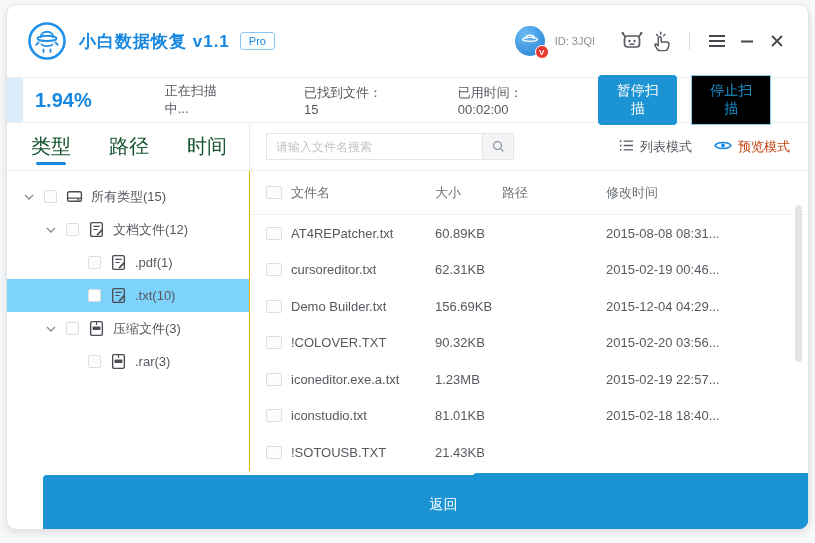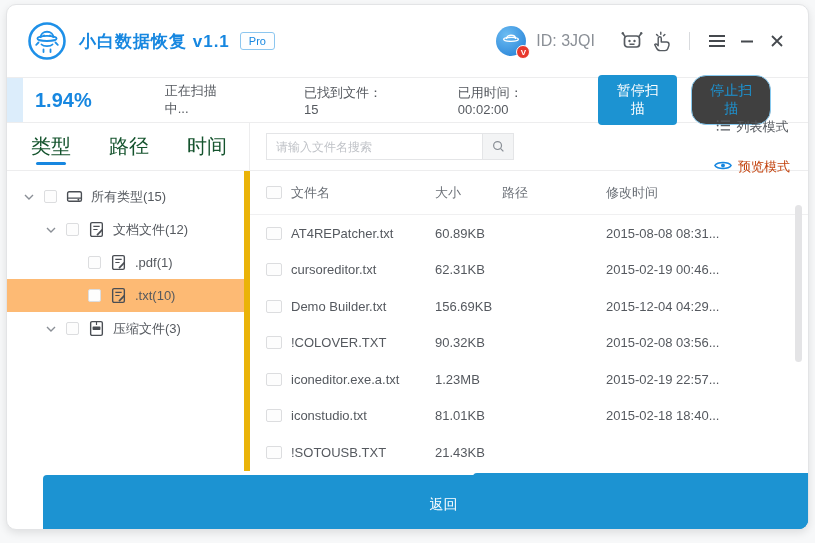--- a/index.html
+++ b/index.html
@@ -23,62 +23,62 @@
   .app-title { font-size:17px; font-weight:bold; color:#1787e0; margin-left:12px; letter-spacing:1px; }
   .pro-badge { margin-left:10px; font-size:11px; color:#1787e0; border:1px solid #8cc6ef;
     border-radius:3px; padding:2px 8px; background:#fdfeff; }
   .tb-right { margin-left:auto; display:flex; align-items:center; }
   .avatar { width:30px; height:30px; border-radius:50%; position:relative; flex:none;
     background:radial-gradient(circle at 35% 30%, #6cbcf2, #1f7cd4); cursor:pointer; }
   .avatar svg { position:absolute; left:4px; top:7px; }
   .vip { position:absolute; right:-4px; bottom:-3px; width:14px; height:14px; border-radius:50%;
     background:#e8382c; border:1.5px solid #fff; color:#fff; font-size:8px; font-weight:bold;
     display:flex; align-items:center; justify-content:center; }
-  .uid { font-size:16px; color:#8a8f96; margin:0 22px 0 10px; }
+  .uid { font-size:11px; color:#8a8f96; margin:0 22px 0 10px; }
   .hicon { width:30px; height:30px; display:flex; align-items:center; justify-content:center;
     cursor:pointer; }
   .vdiv { width:1px; height:18px; background:#d9dbde; margin:0 12px; }
   .winctl { width:30px; height:30px; display:flex; align-items:center; justify-content:center; cursor:pointer; }
   
   .scanrow { position:absolute; left:0; top:72px; right:0; height:46px;
     border-top:1px solid #ededee; border-bottom:1px solid #ededee;
     display:flex; align-items:center;gap:39px; }
   .scanfill { position:absolute; left:0; top:0; bottom:0; width:1.94%; background:#dcedfb; }
   .pct { font-size:20px; font-weight:bold; color:#1787e0; margin-left:28px; position:relative; }
   .scantext { font-size:13px; color:#55595f; margin-left:34px; position:relative; }
   .scanbtns { margin-left:auto; margin-right:37px; display:flex; gap:14px; position:relative; }
   .btn-solid { background:#1c93d2; color:#fff; font-size:14px; border:none; border-radius:4px;
     padding:7px 18px; cursor:pointer; font-family:inherit; }
-  .btn-outline { background:#404040; color:#1c93d2; font-size:14px; border:1px solid #86c9ef;
-    border-radius:15px; padding:6px 17px; cursor:pointer; font-family:inherit; }
+  .btn-outline { background:#000000; color:#1c93d2; font-size:14px; border:1px solid #86c9ef;
+    border-radius:0; padding:6px 17px; cursor:pointer; font-family:inherit; }
   
   .midbar { position:absolute; left:0; top:118px; right:0; height:48px;
     border-bottom:1px solid #ededee; display:flex; }
   .tabs { width:243px; flex:none; display:flex; align-items:center; padding-left:24px; gap:38px;
     border-right:1px solid #ededee; }
   .tab { font-size:20px; color:#14532d; cursor:pointer; position:relative; height:100%;
     display:flex; align-items:center; }
   .tab.active::after { content:""; position:absolute; left:50%; transform:translateX(-50%);
     bottom:5px; width:30px; height:3px; background:#1787e0; border-radius:2px; }
   .toolbar { flex:1; display:flex; align-items:center; padding:0 18px 0 16px; }
   .searchbox { display:flex; height:27px; width:248px; }
   .searchbox input { width:216px; border:1px solid #e4e5e7; border-right:none; padding:0 9px;
     font-size:12px; color:#8b5cf6; outline:none; font-family:inherit; }
   .searchbox input::placeholder { color:#c0c3c8; }
   .searchbtn { width:32px; background:#f3f4f5; border:1px solid #e4e5e7; display:flex;
     align-items:center; justify-content:center; cursor:pointer; }
-  .viewmodes { margin-left:auto; display:flex; align-items:center; gap:22px;flex-direction:column; }
+  .viewmodes { margin-left:auto; display:flex; align-items:center; gap:22px; }
   .vmode { display:flex; align-items:center; gap:6px; font-size:13px; cursor:pointer; }
   .vmode.gray { color:#55595f; }
   .vmode.blue { color:#c2410c; }
   
   .content { position:absolute; left:0; top:166px; right:0; height:300px; display:flex; }
-  .treepanel { width:243px; flex:none; border-right:6px solid #eab308; padding-top:9px; overflow:hidden; }
+  .treepanel { width:243px; flex:none; border-right:1px solid #eab308; padding-top:9px; overflow:hidden; }
   .titem { height:33px; display:flex; align-items:center; cursor:pointer; }
-  .titem.selected { background:#fdba74; }
+  .titem.selected { background:#7dd3fc; }
   .titem .caret { width:16px; margin-right:7px; flex:none; display:flex; justify-content:center; cursor:pointer; }
   .titem .caret.hidden { visibility:hidden; }
   .cbox { width:13px; height:13px; border:1px solid #dcdddf; border-radius:2px; background:#fdfdfd;
     flex:none; cursor:pointer; }
   .titem .cbox { margin-right:9px; }
   .ticon { width:17px; height:17px; flex:none; margin-right:8px; }
   .tlabel { font-size:13px; color:#55595f; white-space:nowrap; }
   .lv0 { padding-left:14px; } .lv1 { padding-left:36px; } .lv2 { padding-left:58px; }
   
   .tablepanel { flex:1; position:relative; }
@@ -296,20 +296,32 @@
         <span class="ticon">
           <svg viewBox="0 0 16 16" width="17" height="17">
             <rect x="2.5" y="1.5" width="11" height="13" rx="1.3" fill="none" stroke="#4a4e54" stroke-width="1.3"></rect>
             <rect x="4.3" y="6" width="7.4" height="3.4" rx=".6" fill="#4a4e54"></rect>
             <path d="M8 1.5v3.2" stroke="#4a4e54" stroke-width="1.1"></path>
           </svg>
         </span>
         <span class="tlabel">压缩文件(3)</span>
       </div>
 
+      <div class="titem lv2">
+        <span class="caret hidden"></span>
+        <span class="cbox"></span>
+        <span class="ticon">
+          <svg viewBox="0 0 16 16" width="17" height="17">
+            <rect x="2.5" y="1.5" width="11" height="13" rx="1.3" fill="none" stroke="#4a4e54" stroke-width="1.3"></rect>
+            <rect x="4.3" y="6" width="7.4" height="3.4" rx=".6" fill="#4a4e54"></rect>
+            <path d="M8 1.5v3.2" stroke="#4a4e54" stroke-width="1.1"></path>
+          </svg>
+        </span>
+        <span class="tlabel">.rar(3)</span>
+      </div>
     </div>
 
     <div class="tablepanel">
       <div class="thead">
         <span class="c-check cbox"></span>
         <span class="c-name">文件名</span>
         <span class="c-size">大小</span>
         <span class="c-path">路径</span>
         <span class="c-time">修改时间</span>
       </div>
@@ -333,21 +345,21 @@
         <span class="c-name">Demo Builder.txt</span>
         <span class="c-size">156.69KB</span>
         <span class="c-path"></span>
         <span class="c-time">2015-12-04 04:29...</span>
       </div>
       <div class="trow">
         <span class="c-check cbox"></span>
         <span class="c-name">!COLOVER.TXT</span>
         <span class="c-size">90.32KB</span>
         <span class="c-path"></span>
-        <span class="c-time">2015-02-08 03:56...</span>
+        <span class="c-time">2015-02-20 03:56...</span>
       </div>
       <div class="trow">
         <span class="c-check cbox"></span>
         <span class="c-name">iconeditor.exe.a.txt</span>
         <span class="c-size">1.23MB</span>
         <span class="c-path"></span>
         <span class="c-time">2015-02-19 22:57...</span>
       </div>
       <div class="trow">
         <span class="c-check cbox"></span>

